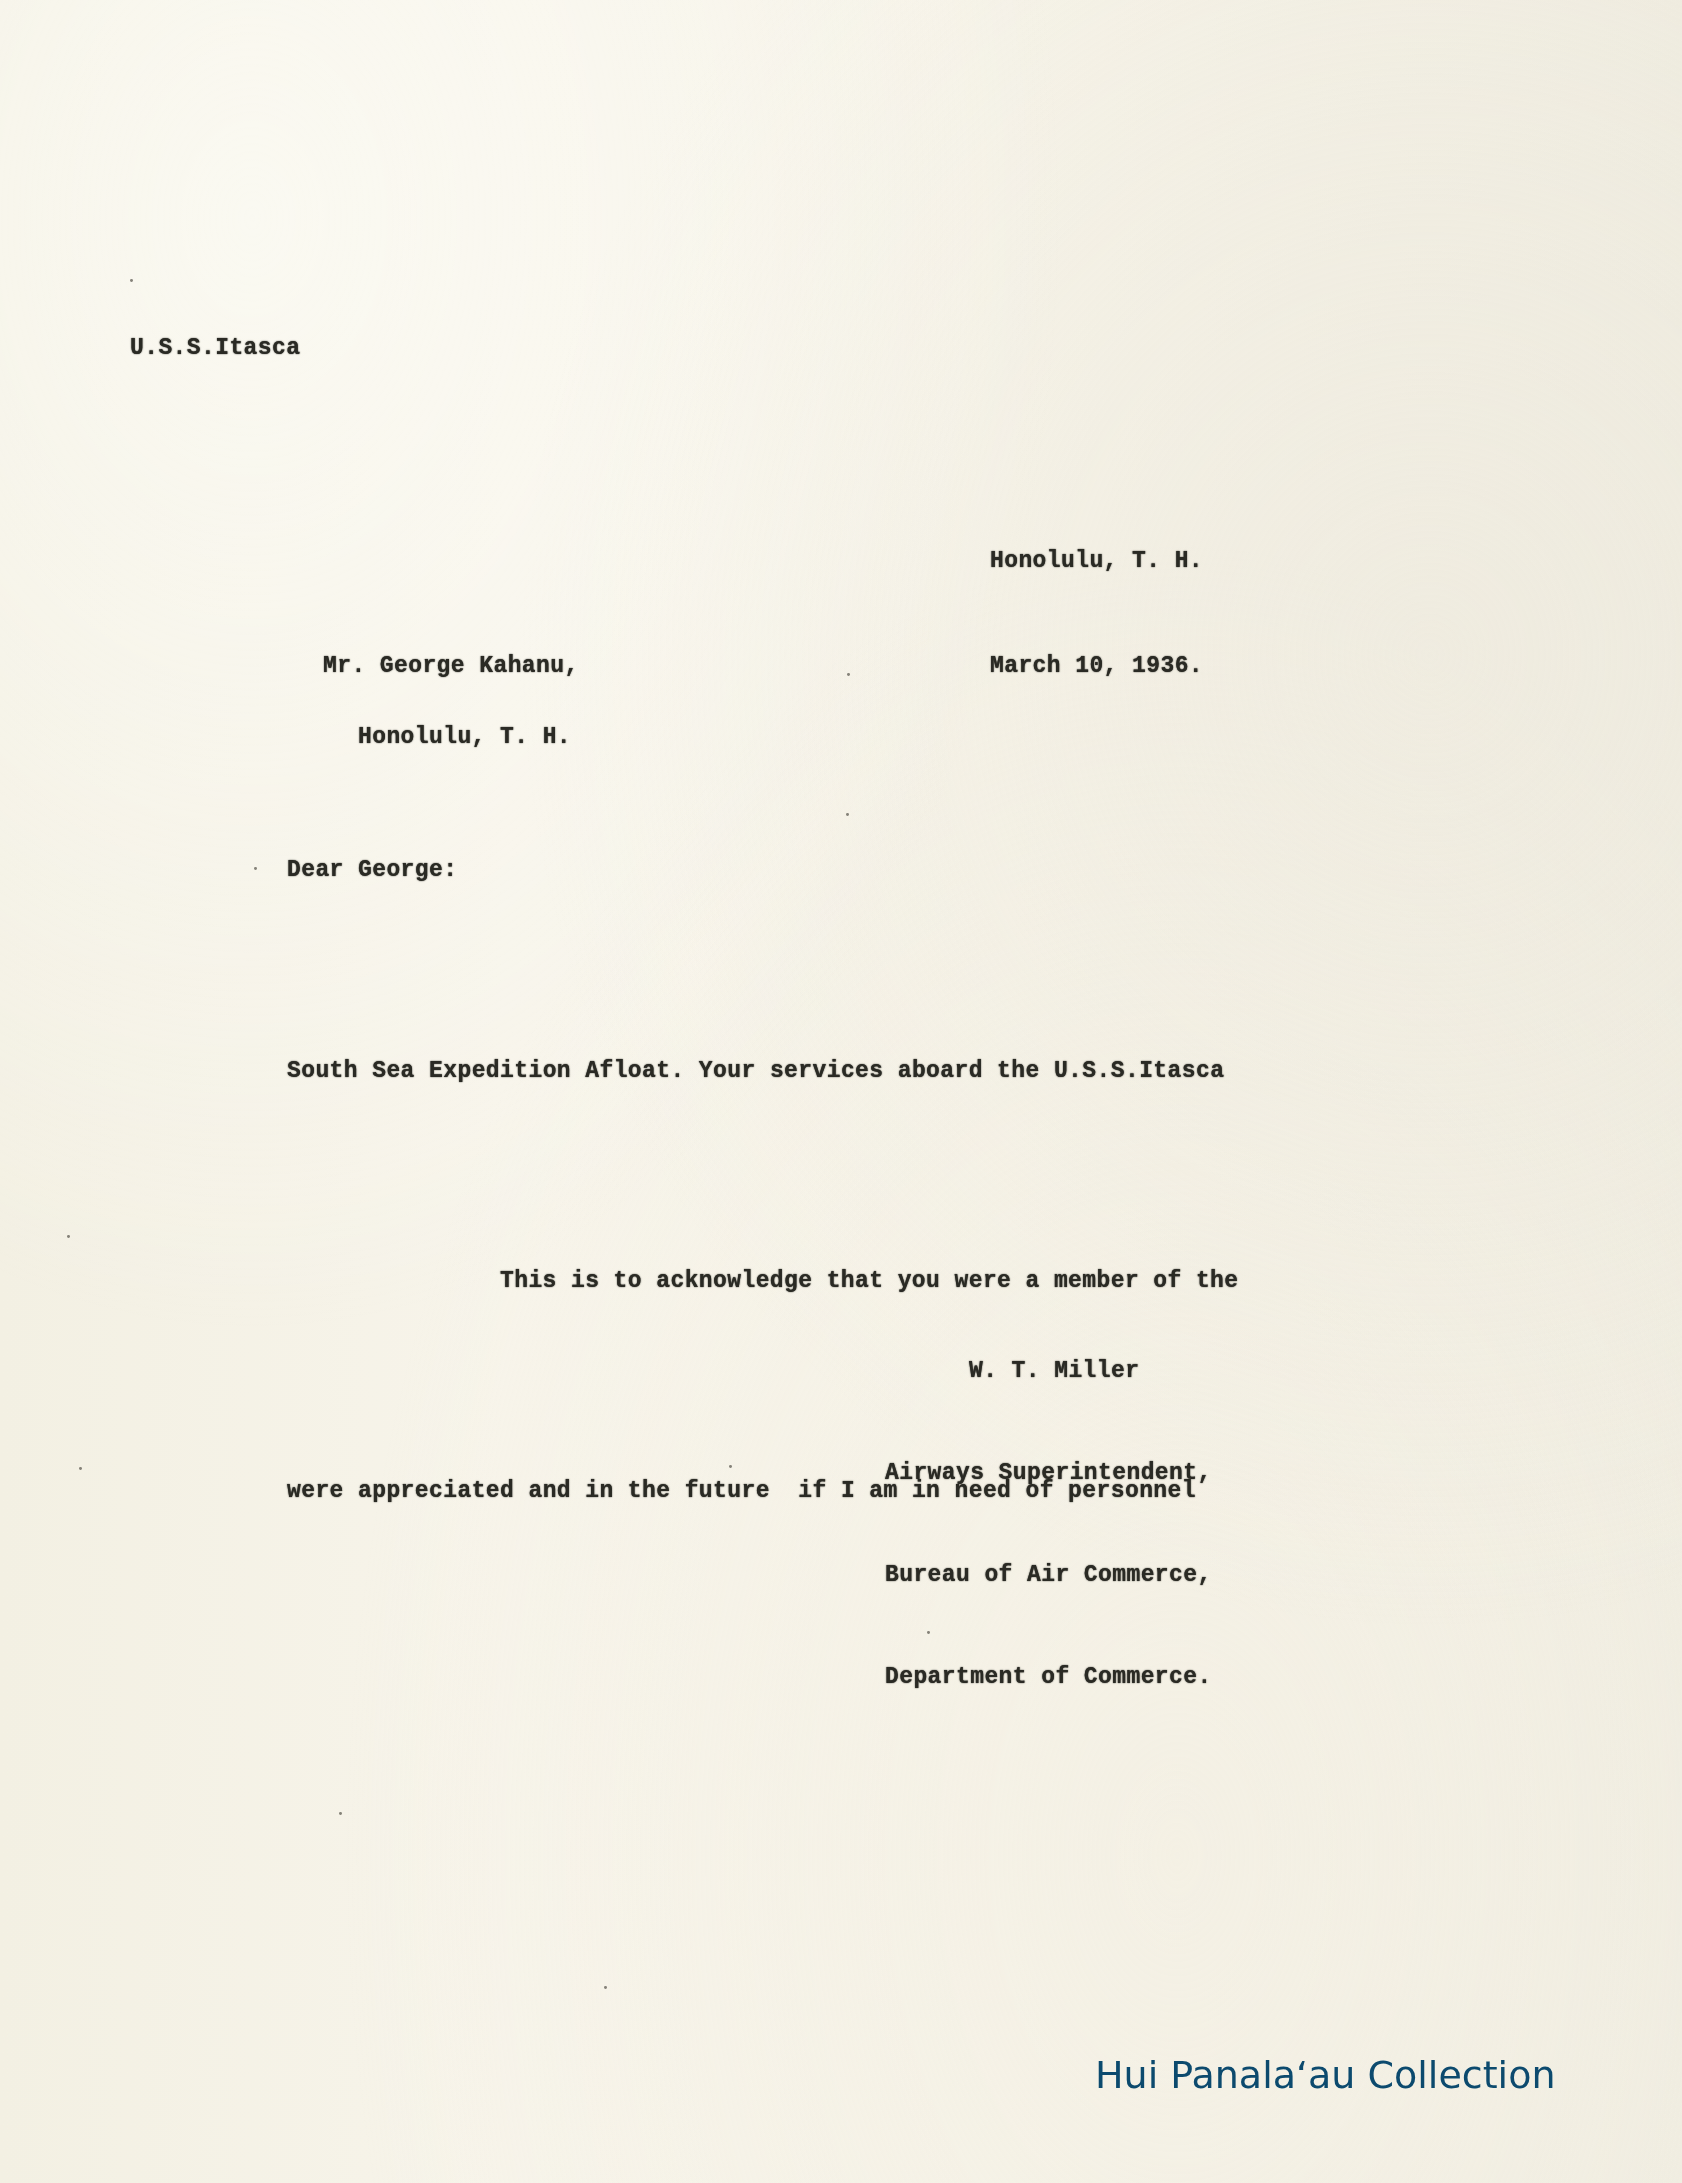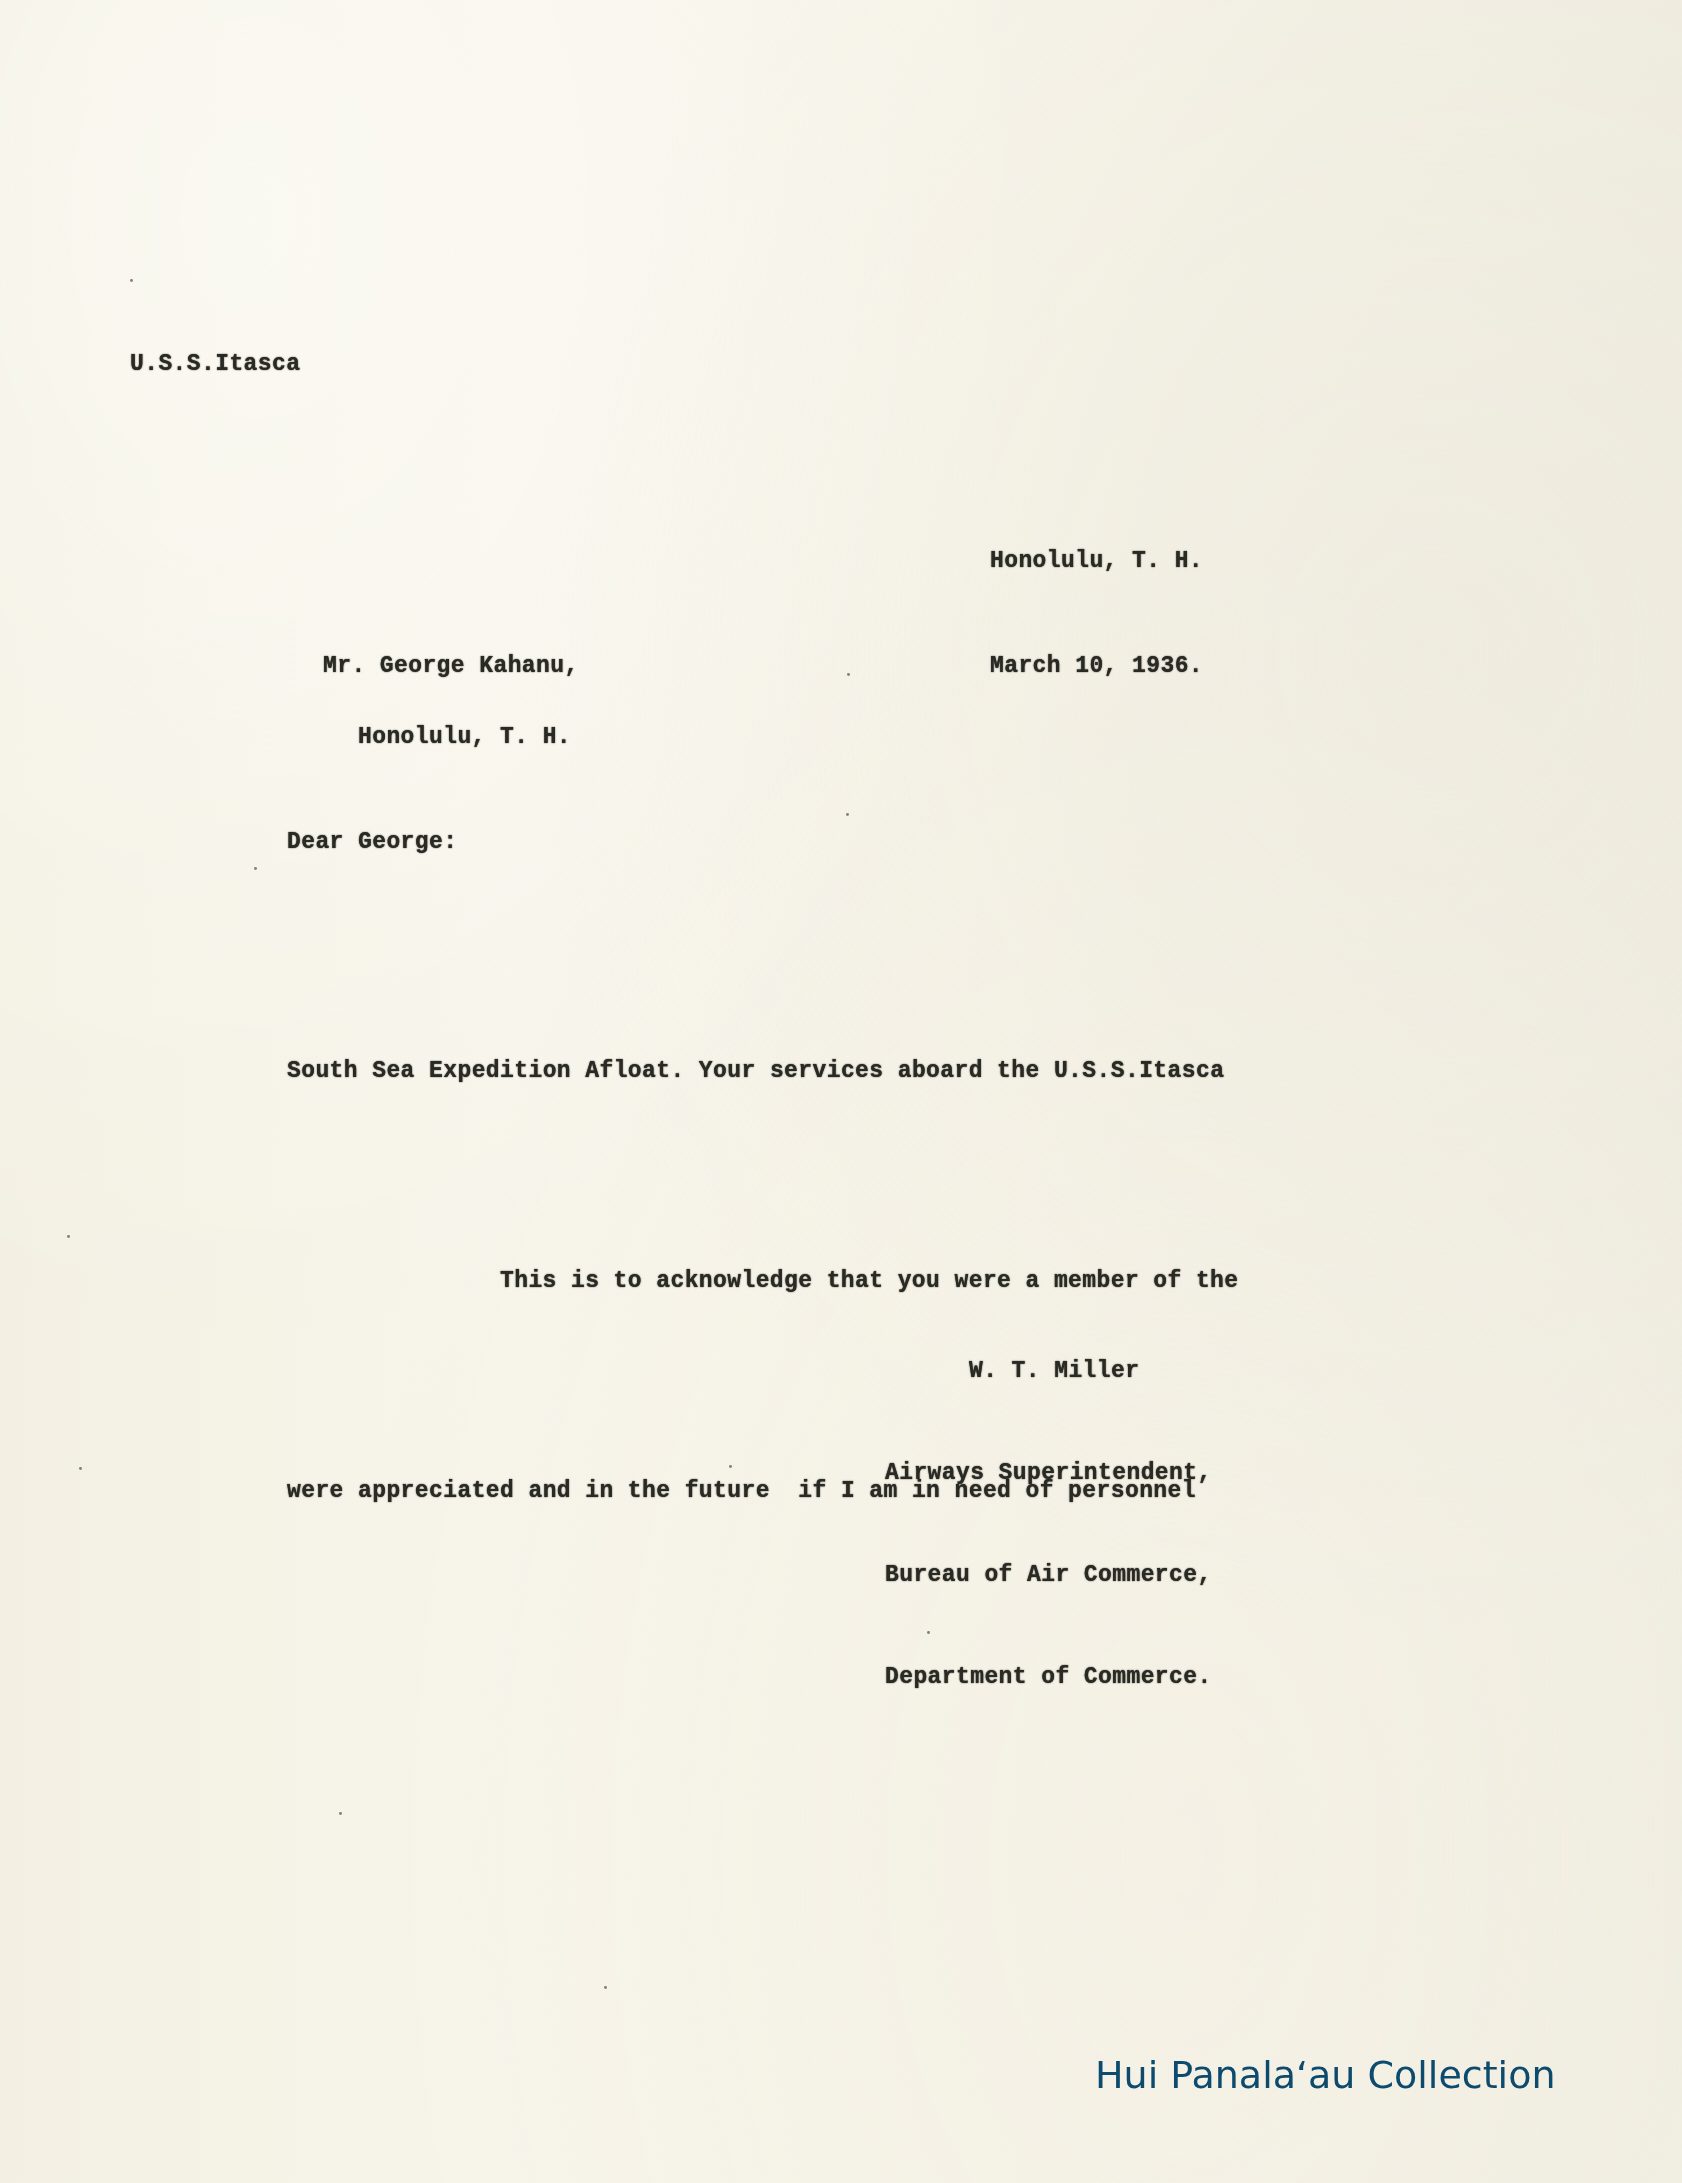--- a/index.html
+++ b/index.html
@@ -22,25 +22,25 @@
   .tw {
     position: absolute;
     font-family: "Liberation Mono", "DejaVu Sans Mono", monospace;
     font-weight: bold;
     color: #2a2a24;
     font-size: 23px;
     letter-spacing: 0.4px;
     white-space: pre;
     text-shadow: 0 0 1.1px rgba(30,30,25,0.85), 0 0 2.1px rgba(40,40,35,0.35);
   }
-  .header-ship { left: 130px; top: 335px; margin-top: 16px; }
+  .header-ship { left: 130px; top: 335px; }
   .date-block { left: 990px; top: 474px; line-height: 35px; }
   .recipient-name { left: 287px; top: 653px; margin-left: 36px; }
   .recipient-city { left: 358px; top: 724px; }
-  .salutation { left: 287px; top: 829px; }
+  .salutation { left: 287px; top: 857px; }
   .body { left: 287px; top: 896px; line-height: 70px; width: 1178px; }
   .body .line { display: block; }
   .body .line.indent { padding-left: 213px; }
   .signature { left: 885px; top: 1286px; line-height: 34px; }
   .signature .line { display: block; }
   .signature .name { padding-left: 84px; }
   .watermark {
     position: absolute;
     left: 1095px;
     top: 2053px;

